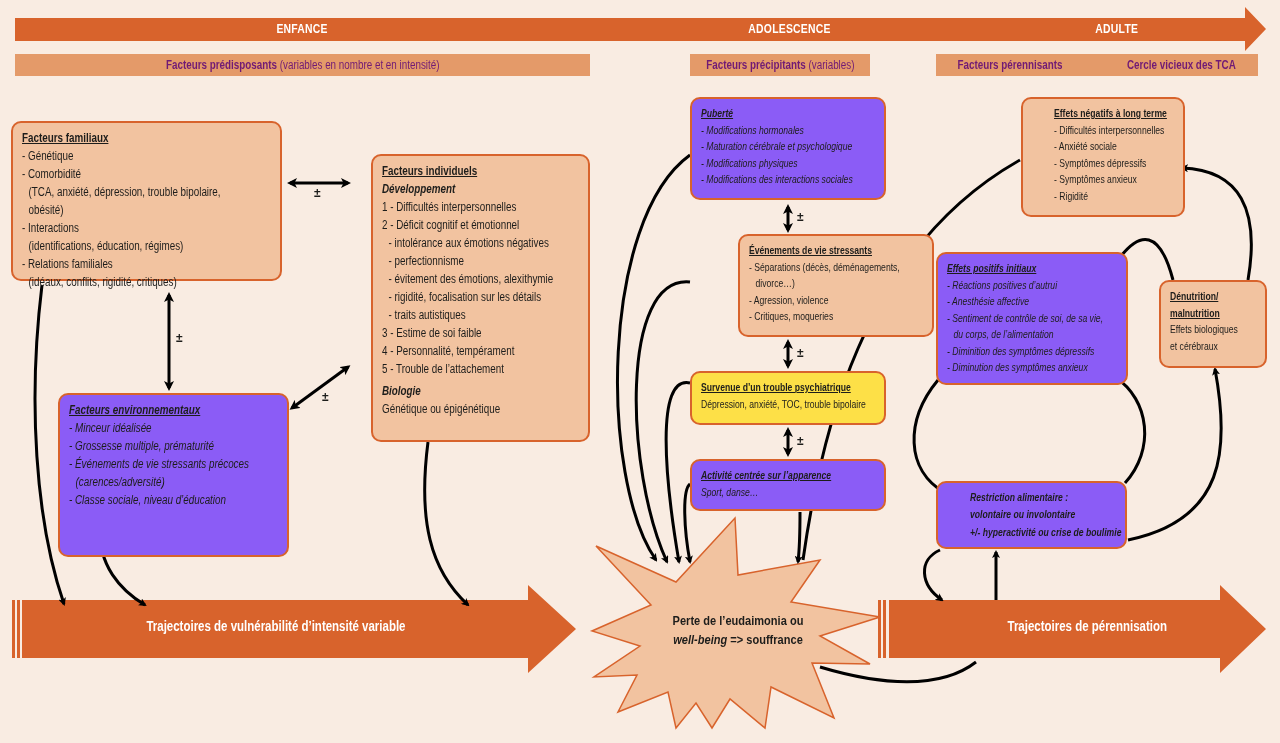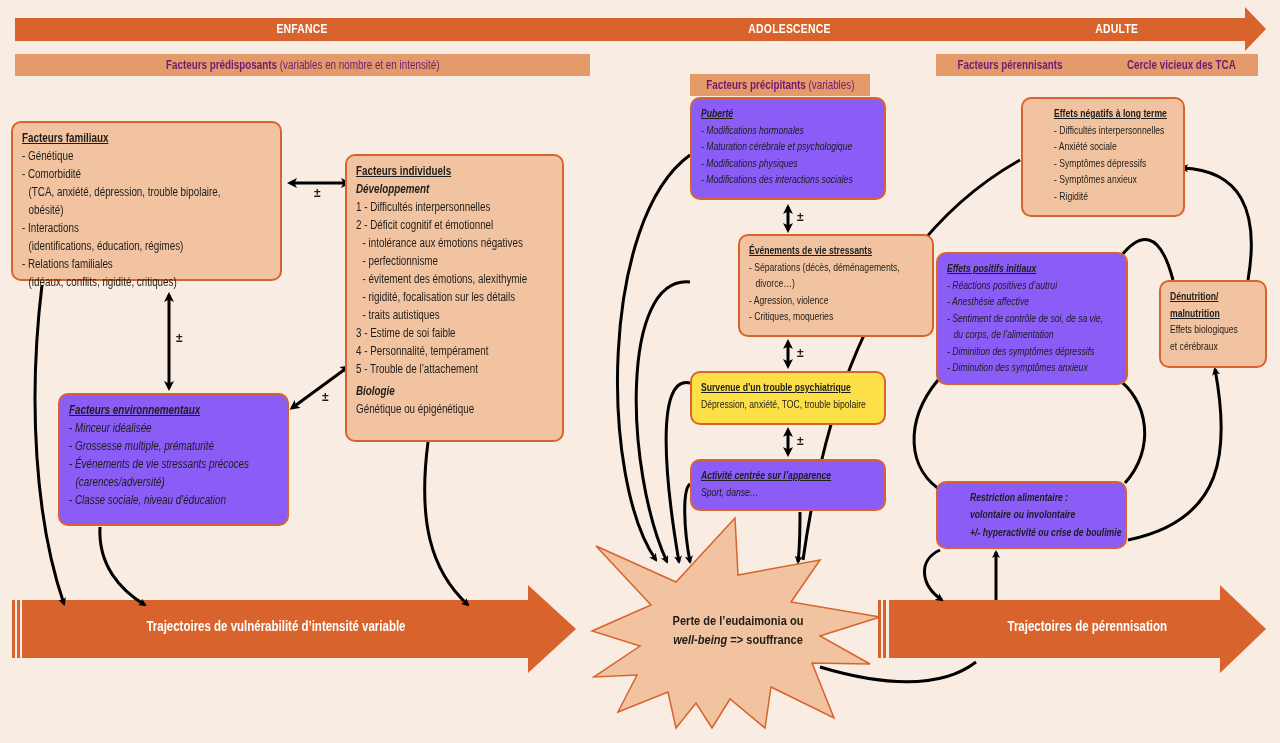--- a/index.html
+++ b/index.html
@@ -83,21 +83,21 @@
   <path d="M820,667 C880,685 940,690 976,662" stroke="#000" stroke-width="3" fill="none"></path>
 </svg>
 
 <div class="phase-label" style="left:270px;">ENFANCE</div>
 <div class="phase-label" style="left:738px;">ADOLESCENCE</div>
 <div class="phase-label" style="left:1090px;">ADULTE</div>
 
 <div class="band" style="left:15px; width:575px;">
   <div class="inner"><span class="b">Facteurs prédisposants</span><span> (variables en nombre et en intensité)</span></div>
 </div>
-<div class="band" style="left:690px; width:180px;margin-top:20px;">
+<div class="band" style="left:690px; width:180px;">
   <div class="inner"><span class="b">Facteurs précipitants</span><span> (variables)</span></div>
 </div>
 <div class="band" style="left:936px; width:322px; justify-content:space-around;gap:20px;">
   <div class="inner"><span class="b">Facteurs pérennisants</span></div>
   <div class="inner"><span class="b">Cercle vicieux des TCA</span></div>
 </div>
 
 <div class="box fill" style="left:11px; top:97px; width:271px; height:160px;margin-top:24px;">
   <div class="inner">
     <div class="ttl">Facteurs familiaux</div>
@@ -105,40 +105,40 @@
     <div class="line">- Comorbidité</div>
     <div class="line ind">  (TCA, anxiété, dépression, trouble bipolaire,</div>
     <div class="line ind">  obésité)</div>
     <div class="line">- Interactions</div>
     <div class="line ind">  (identifications, éducation, régimes)</div>
     <div class="line">- Relations familiales</div>
     <div class="line ind">  (idéaux, conflits, rigidité, critiques)</div>
   </div>
 </div>
 
-<div class="box fill" style="left:345px; top:154px; width:219px; height:288px;">
+<div class="box fill" style="left:371px; top:154px; width:219px; height:288px;">
   <div class="inner">
     <div class="ttl">Facteurs individuels</div>
     <div class="it">Développement</div>
     <div class="line">1 - Difficultés interpersonnelles</div>
     <div class="line">2 - Déficit cognitif et émotionnel</div>
     <div class="line ind">  - intolérance aux émotions négatives</div>
     <div class="line ind">  - perfectionnisme</div>
     <div class="line ind">  - évitement des émotions, alexithymie</div>
     <div class="line ind">  - rigidité, focalisation sur les détails</div>
     <div class="line ind">  - traits autistiques</div>
     <div class="line">3 - Estime de soi faible</div>
     <div class="line">4 - Personnalité, tempérament</div>
     <div class="line">5 - Trouble de l’attachement</div>
     <div class="it" style="margin-top:4px;">Biologie</div>
     <div class="line">Génétique ou épigénétique</div>
   </div>
 </div>
 
-<div class="box white" style="left:58px; top:393px; width:231px; height:133px;">
+<div class="box white" style="left:58px; top:393px; width:231px; height:164px;">
   <div class="inner">
     <div class="ttl">Facteurs environnementaux</div>
     <div class="line">- Minceur idéalisée</div>
     <div class="line">- Grossesse multiple, prématurité</div>
     <div class="line">- Événements de vie stressants précoces</div>
     <div class="line ind">  (carences/adversité)</div>
     <div class="line">- Classe sociale, niveau d’éducation</div>
   </div>
 </div>
 

